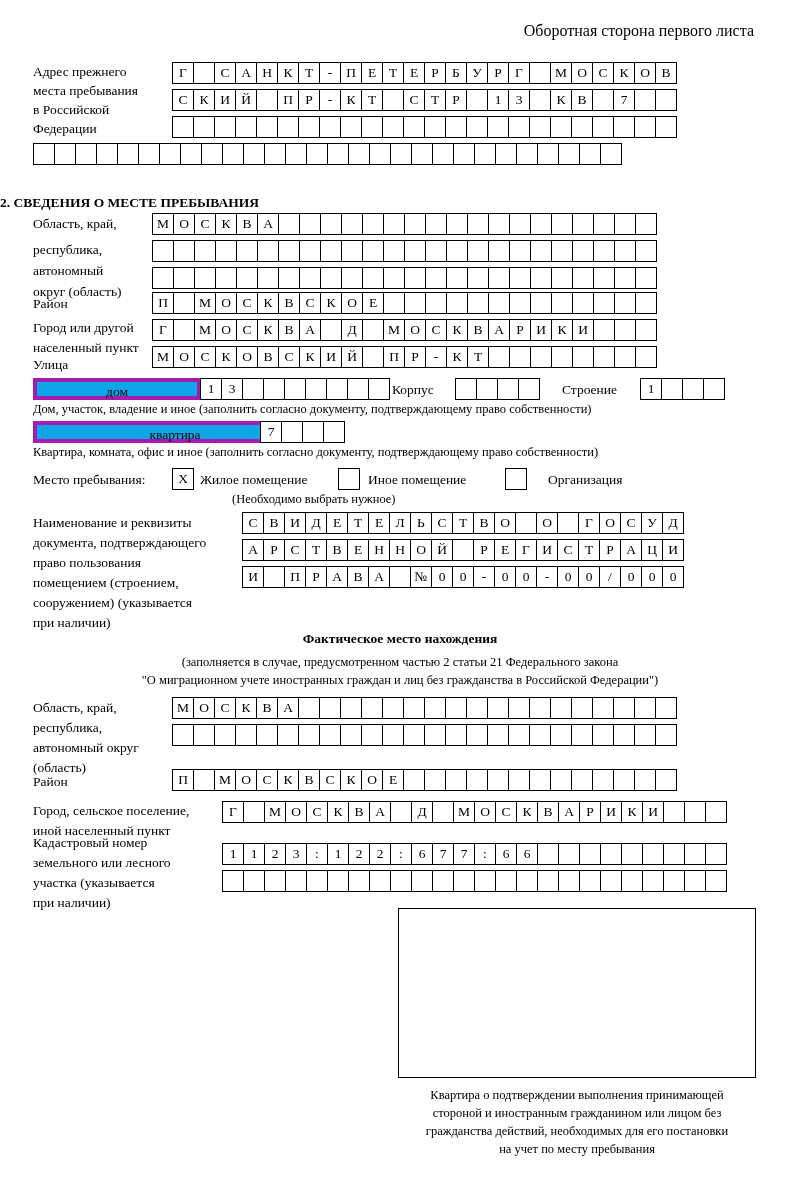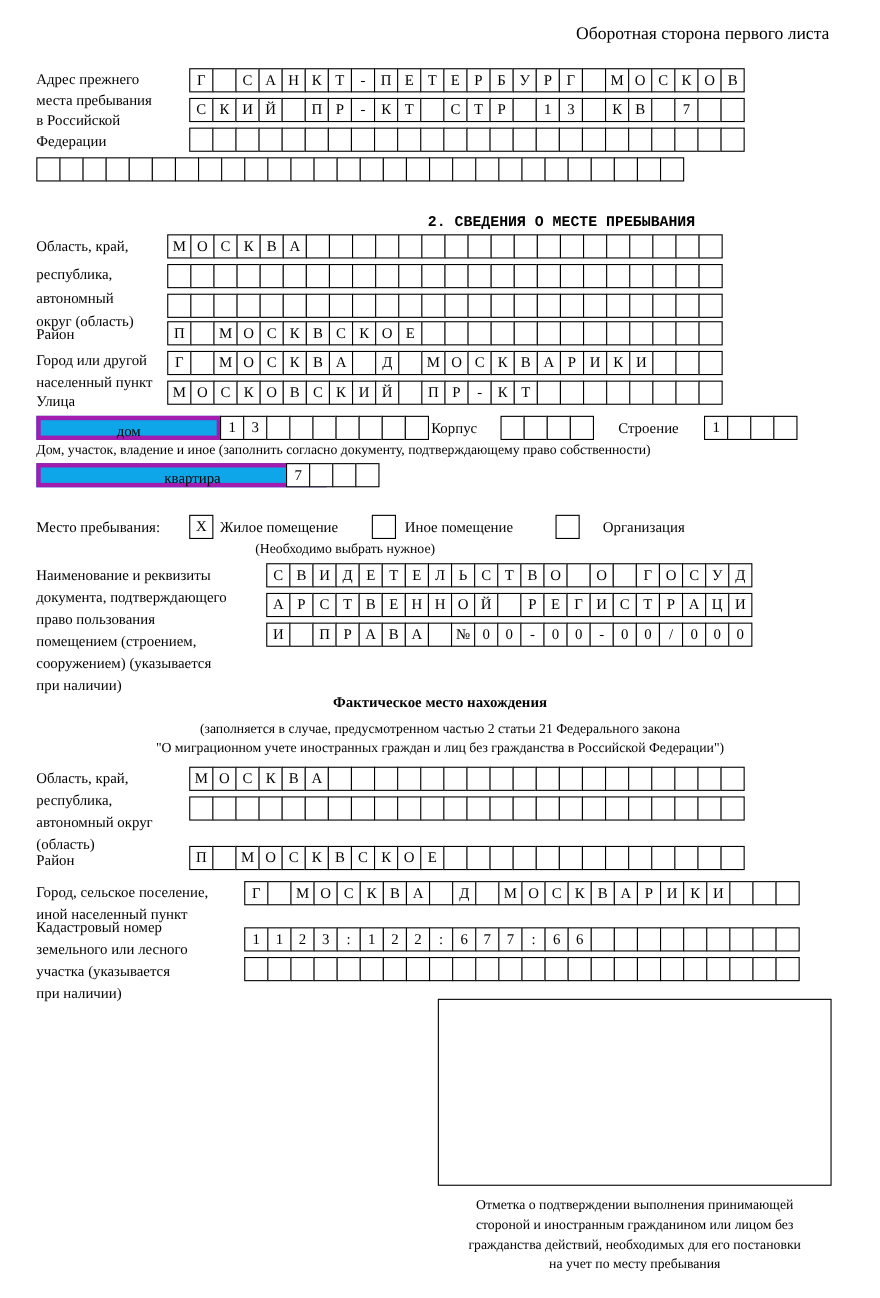--- a/index.html
+++ b/index.html
@@ -198,21 +198,21 @@
       <div class="cell"></div>
       <div class="cell"></div>
       <div class="cell"></div>
       <div class="cell"></div>
       <div class="cell"></div>
       <div class="cell"></div>
       <div class="cell"></div>
     </div>
 
 
-  <div class="lbl bold" style="left:0; top:193px; width:632px; text-align:right;font-family:Liberation Mono, monospace;">2. СВЕДЕНИЯ О МЕСТЕ ПРЕБЫВАНИЯ</div>
+  <div class="lbl bold" style="left:0; top:193px; width:632px; text-align:left;">2. СВЕДЕНИЯ О МЕСТЕ ПРЕБЫВАНИЯ</div>
 
   <div class="lbl" style="left:33px; top:214px;">Область, край,</div>
   <div class="lbl" style="left:33px; top:240px;">республика,</div>
   <div class="lbl" style="left:33px; top:261px;">автономный</div>
   <div class="lbl" style="left:33px; top:282px;">округ (область)</div>
 
   <div class="cells" id="reg-row1" style="left:152px; top:213px;">
       <div class="cell">М</div>
       <div class="cell">О</div>
       <div class="cell">С</div>
@@ -405,20 +405,21 @@
 
   <div class="lbl small" style="left:33px; top:400px;">Дом, участок, владение и иное (заполнить согласно документу, подтверждающему право собственности)</div>
 
   <div class="wbox" style="left:33px; top:421px; width:264px;padding-left:20px;">квартира</div>
   <div class="cells" id="flat-row" style="left:260px; top:421px;">
       <div class="cell">7</div>
       <div class="cell"></div>
       <div class="cell"></div>
       <div class="cell"></div>
     </div>
+  <div class="lbl small" style="left:33px; top:443px;">Квартира, комната, офис и иное (заполнить согласно документу, подтверждающему право собственности)</div>
 
   <div class="lbl" style="left:33px; top:470px;">Место пребывания:</div>
   <div class="checkbox" style="left:172px; top:468px;">Х</div>
   <div class="lbl" style="left:200px; top:470px;">Жилое помещение</div>
   <div class="checkbox" style="left:338px; top:468px;"></div>
   <div class="lbl" style="left:368px; top:470px;">Иное помещение</div>
   <div class="checkbox" style="left:505px; top:468px;"></div>
   <div class="lbl" style="left:548px; top:470px;">Организация</div>
   <div class="lbl small" style="left:232px; top:490px;">(Необходимо выбрать нужное)</div>
 
@@ -670,18 +671,18 @@
       <div class="cell"></div>
       <div class="cell"></div>
       <div class="cell"></div>
       <div class="cell"></div>
       <div class="cell"></div>
       <div class="cell"></div>
       <div class="cell"></div>
     </div>
 
   <div class="bigbox" style="left:398px; top:908px; width:358px; height:170px;"></div>
-  <div class="lbl small" style="left:398px; top:1086px; width:358px; text-align:center;">Отметка о подтверждении выполнения принимающей</div>
+  <div class="lbl small" style="left:398px; top:1086px; width:358px; text-align:center;">Квартира о подтверждении выполнения принимающей</div>
   <div class="lbl small" style="left:398px; top:1104px; width:358px; text-align:center;">стороной и иностранным гражданином или лицом без</div>
   <div class="lbl small" style="left:398px; top:1122px; width:358px; text-align:center;">гражданства действий, необходимых для его постановки</div>
   <div class="lbl small" style="left:398px; top:1140px; width:358px; text-align:center;">на учет по месту пребывания</div>
 
 </div>
 
 </body></html>

